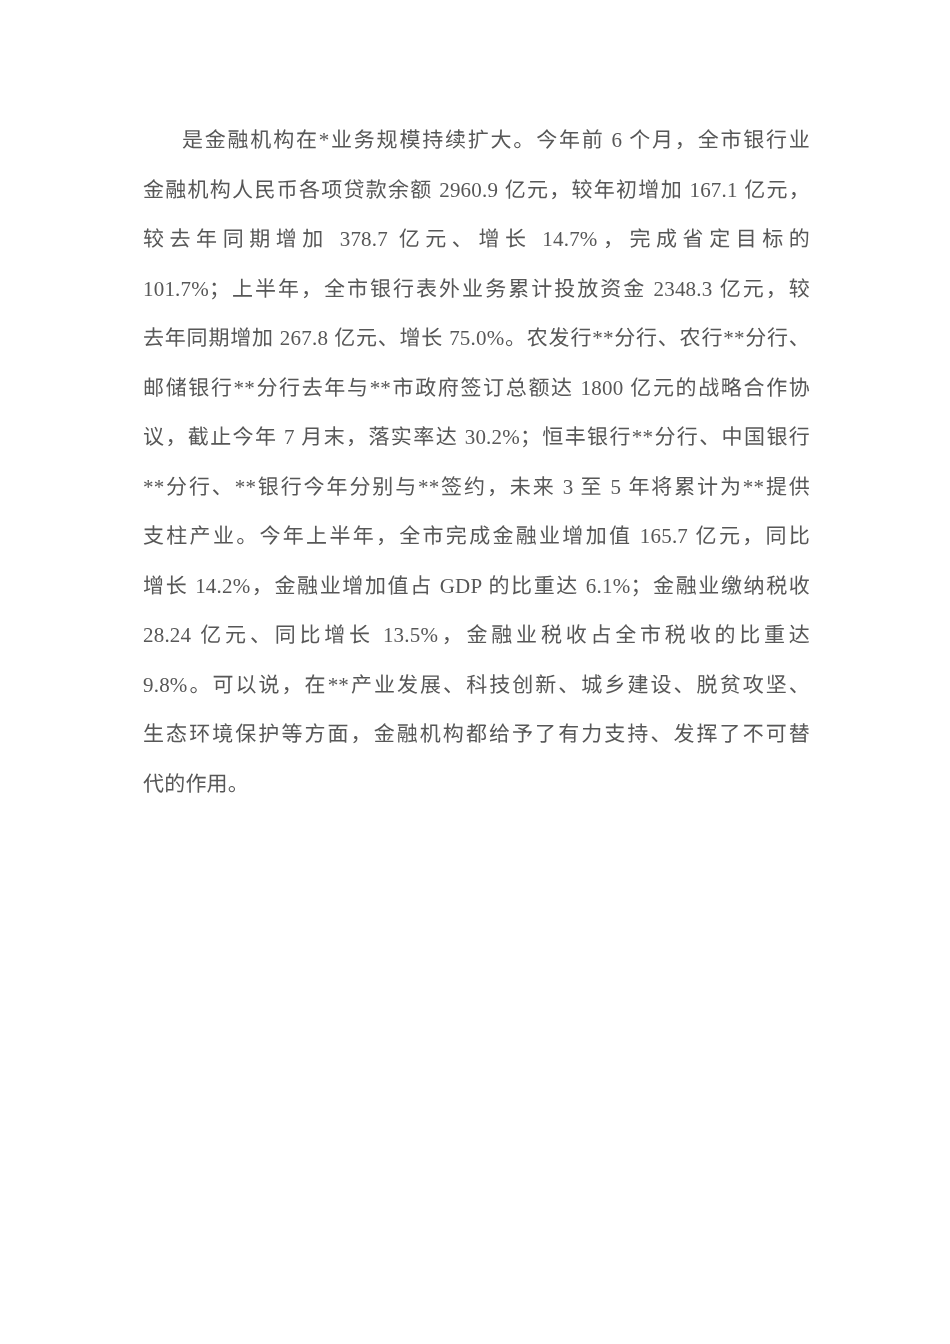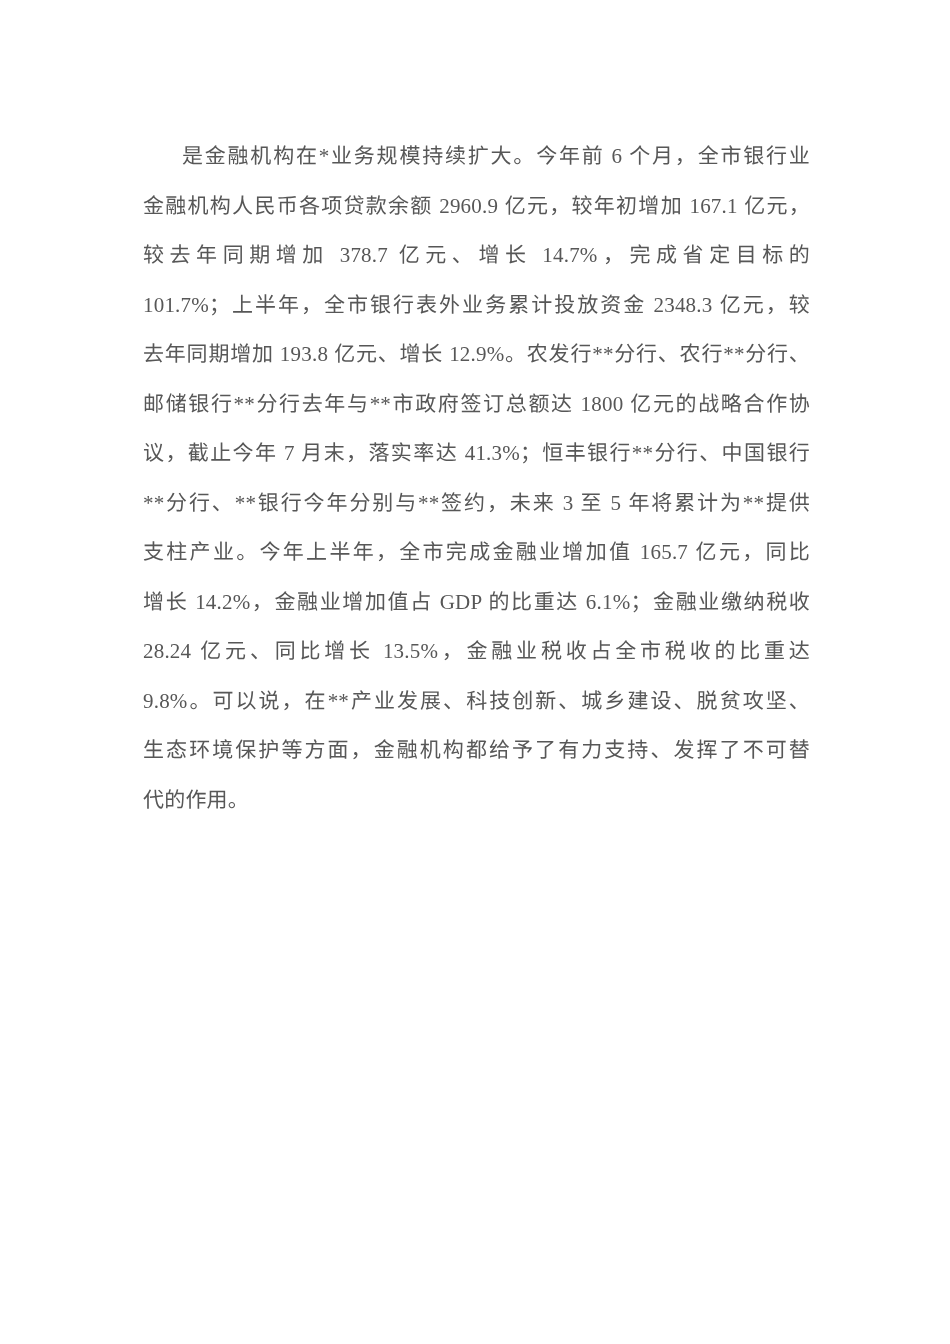--- a/index.html
+++ b/index.html
@@ -16,21 +16,21 @@
     position: relative;
     width: 950px;
     height: 1344px;
     background: #ffffff;
     font-family: "Liberation Serif", "DejaVu Serif", serif;
     color: #575757;
   }
   .content {
     position: absolute;
     left: 143px;
-    top: 132px;
+    top: 116px;
     width: 667px;
   }
   .line {
     font-size: 21px;
     line-height: 49.5px;
     height: 49.5px;
     overflow: hidden;
     text-align: justify;
     text-align-last: justify;
     text-justify: inter-character;
@@ -47,23 +47,23 @@
 </style>
 </head>
 <body>
 
 <div class="page">
   <div class="content">
       <div class="line first">是金融机构在*业务规模持续扩大。今年前 6 个月，全市银行业</div>
       <div class="line">金融机构人民币各项贷款余额 2960.9 亿元，较年初增加 167.1 亿元，</div>
       <div class="line">较去年同期增加 378.7 亿元、增长 14.7%，完成省定目标的</div>
       <div class="line">101.7%；上半年，全市银行表外业务累计投放资金 2348.3 亿元，较</div>
-      <div class="line">去年同期增加 193.8 亿元、增长 12.9%。农发行**分行、农行**分行、</div>
+      <div class="line">去年同期增加 267.8 亿元、增长 75.0%。农发行**分行、农行**分行、</div>
       <div class="line">邮储银行**分行去年与**市政府签订总额达 1800 亿元的战略合作协</div>
-      <div class="line">议，截止今年 7 月末，落实率达 41.3%；恒丰银行**分行、中国银行</div>
+      <div class="line">议，截止今年 7 月末，落实率达 30.2%；恒丰银行**分行、中国银行</div>
       <div class="line">**分行、**银行今年分别与**签约，未来 3 至 5 年将累计为**提供</div>
       <div class="line">支柱产业。今年上半年，全市完成金融业增加值 165.7 亿元，同比</div>
       <div class="line">增长 14.2%，金融业增加值占 GDP 的比重达 6.1%；金融业缴纳税收</div>
       <div class="line">28.24 亿元、同比增长 13.5%，金融业税收占全市税收的比重达</div>
       <div class="line">9.8%。可以说，在**产业发展、科技创新、城乡建设、脱贫攻坚、</div>
       <div class="line">生态环境保护等方面，金融机构都给予了有力支持、发挥了不可替</div>
       <div class="line last">代的作用。</div>
     </div>
 </div>
 

